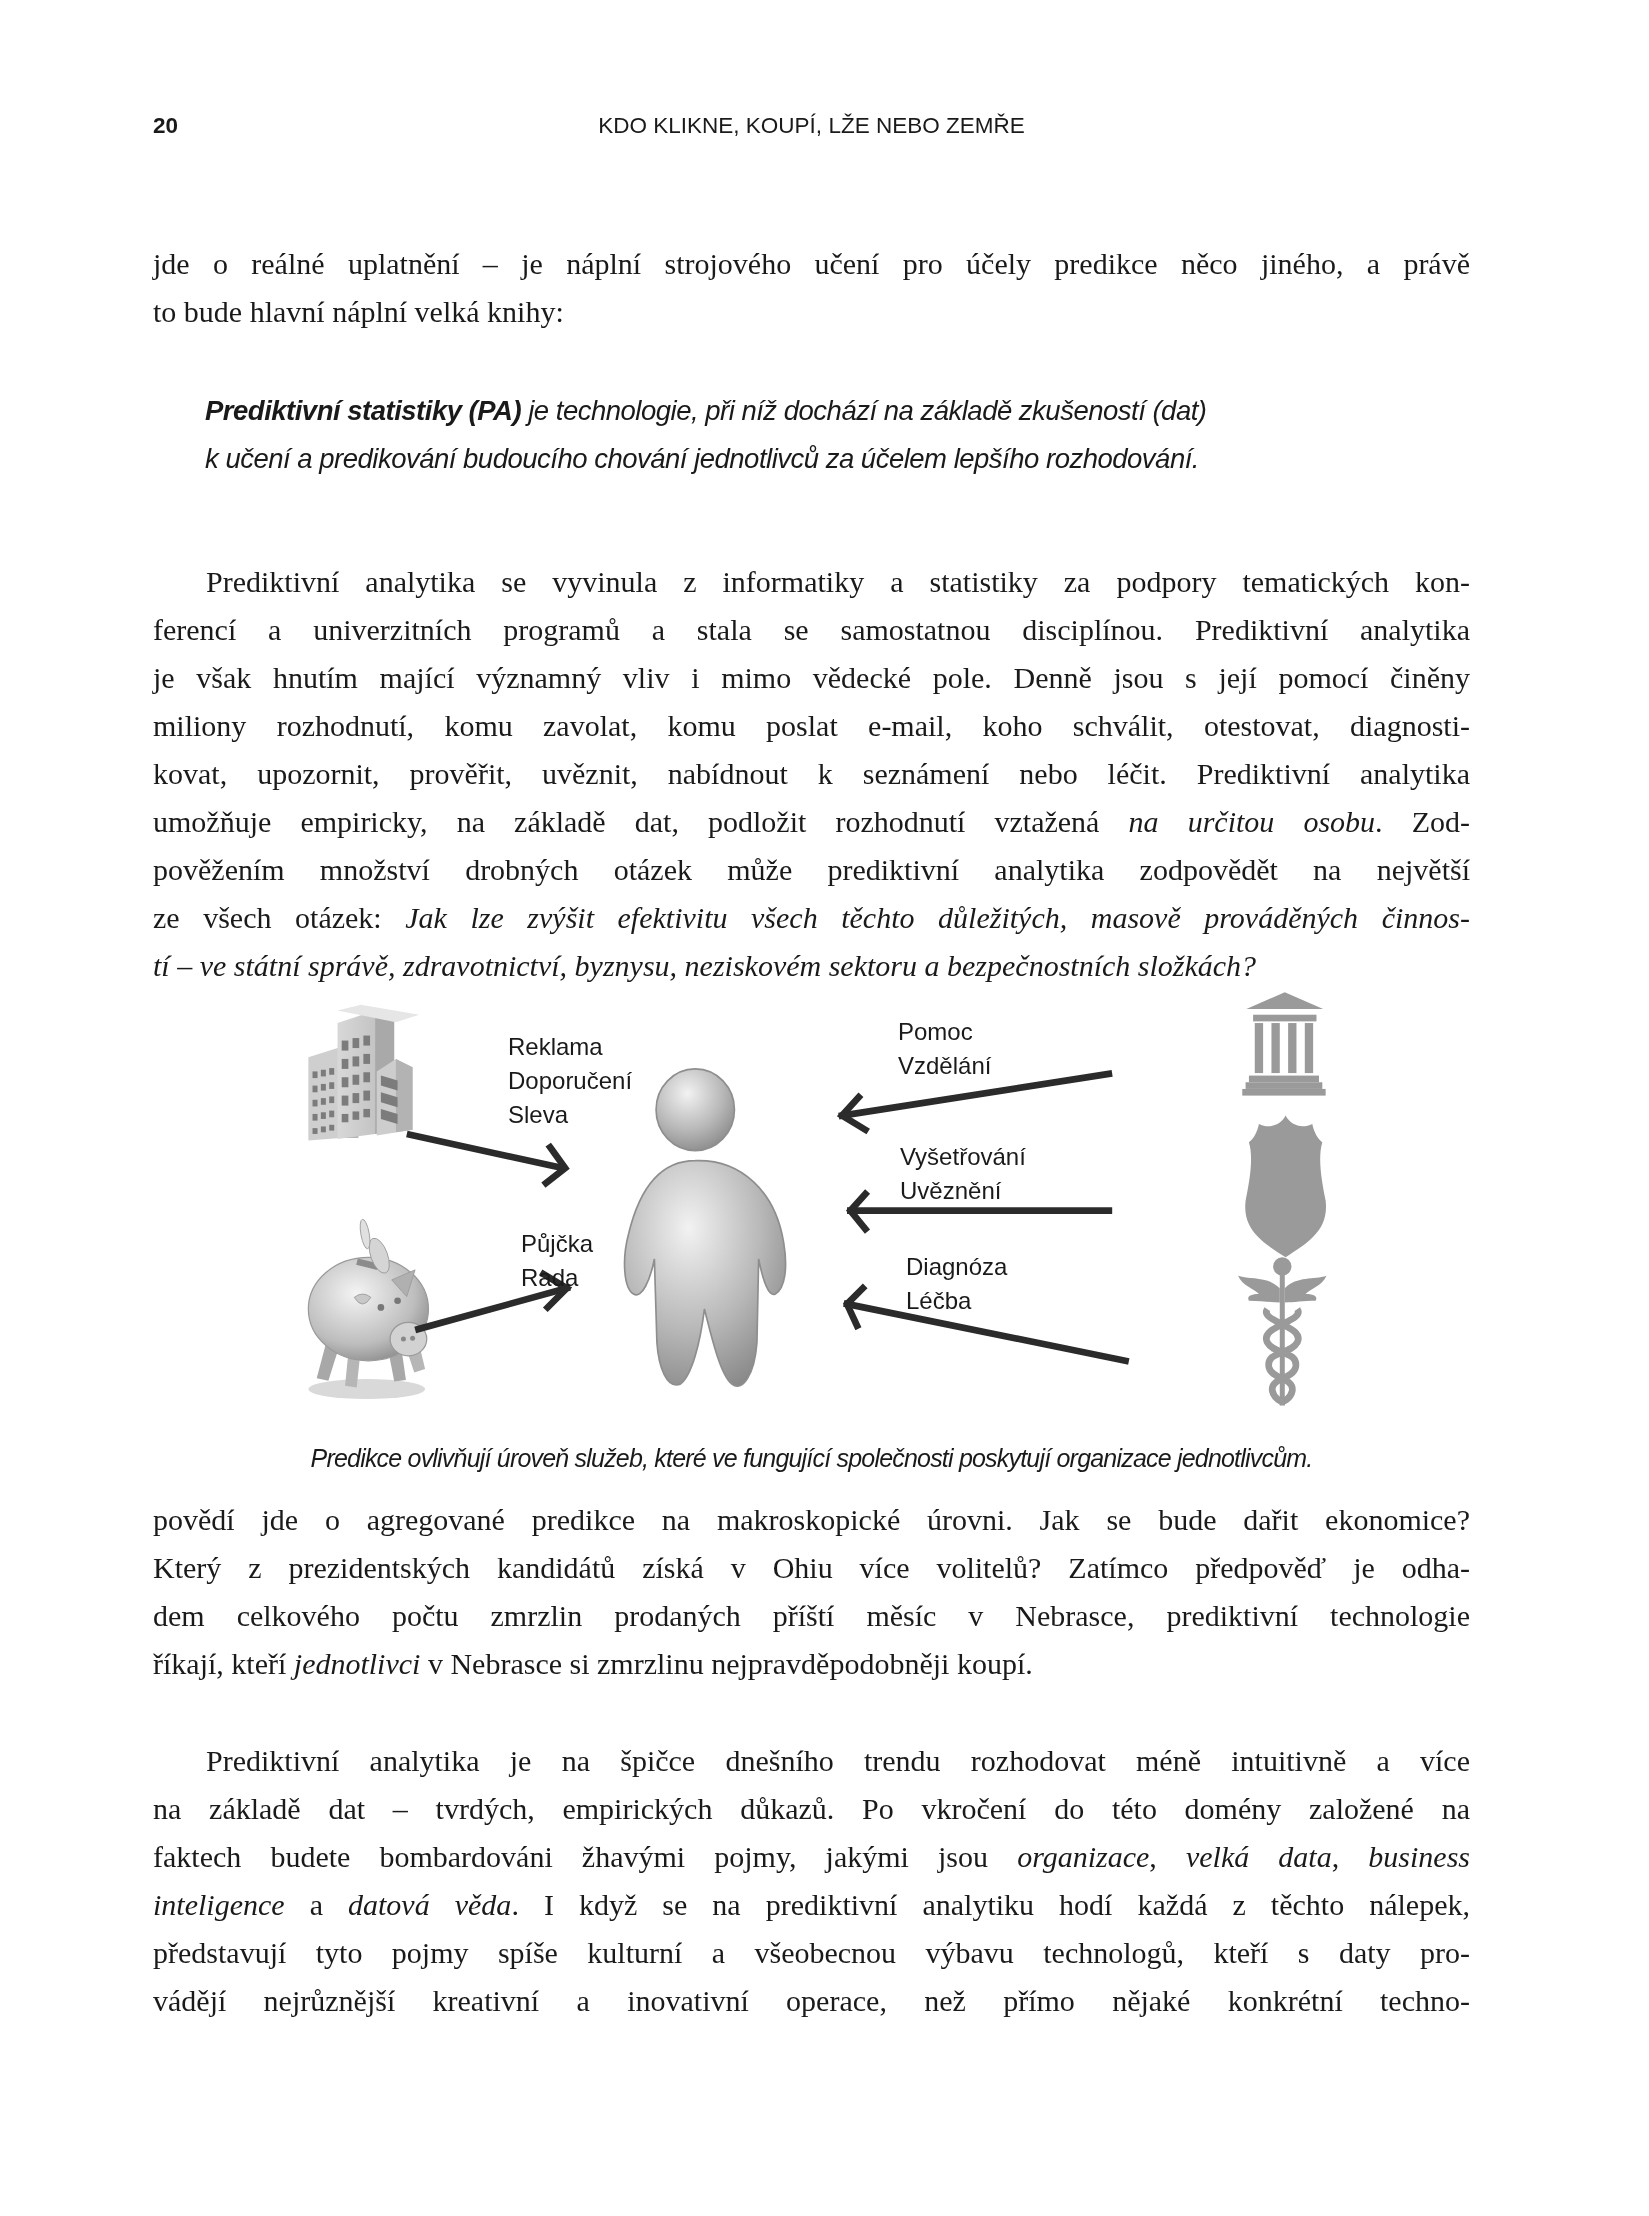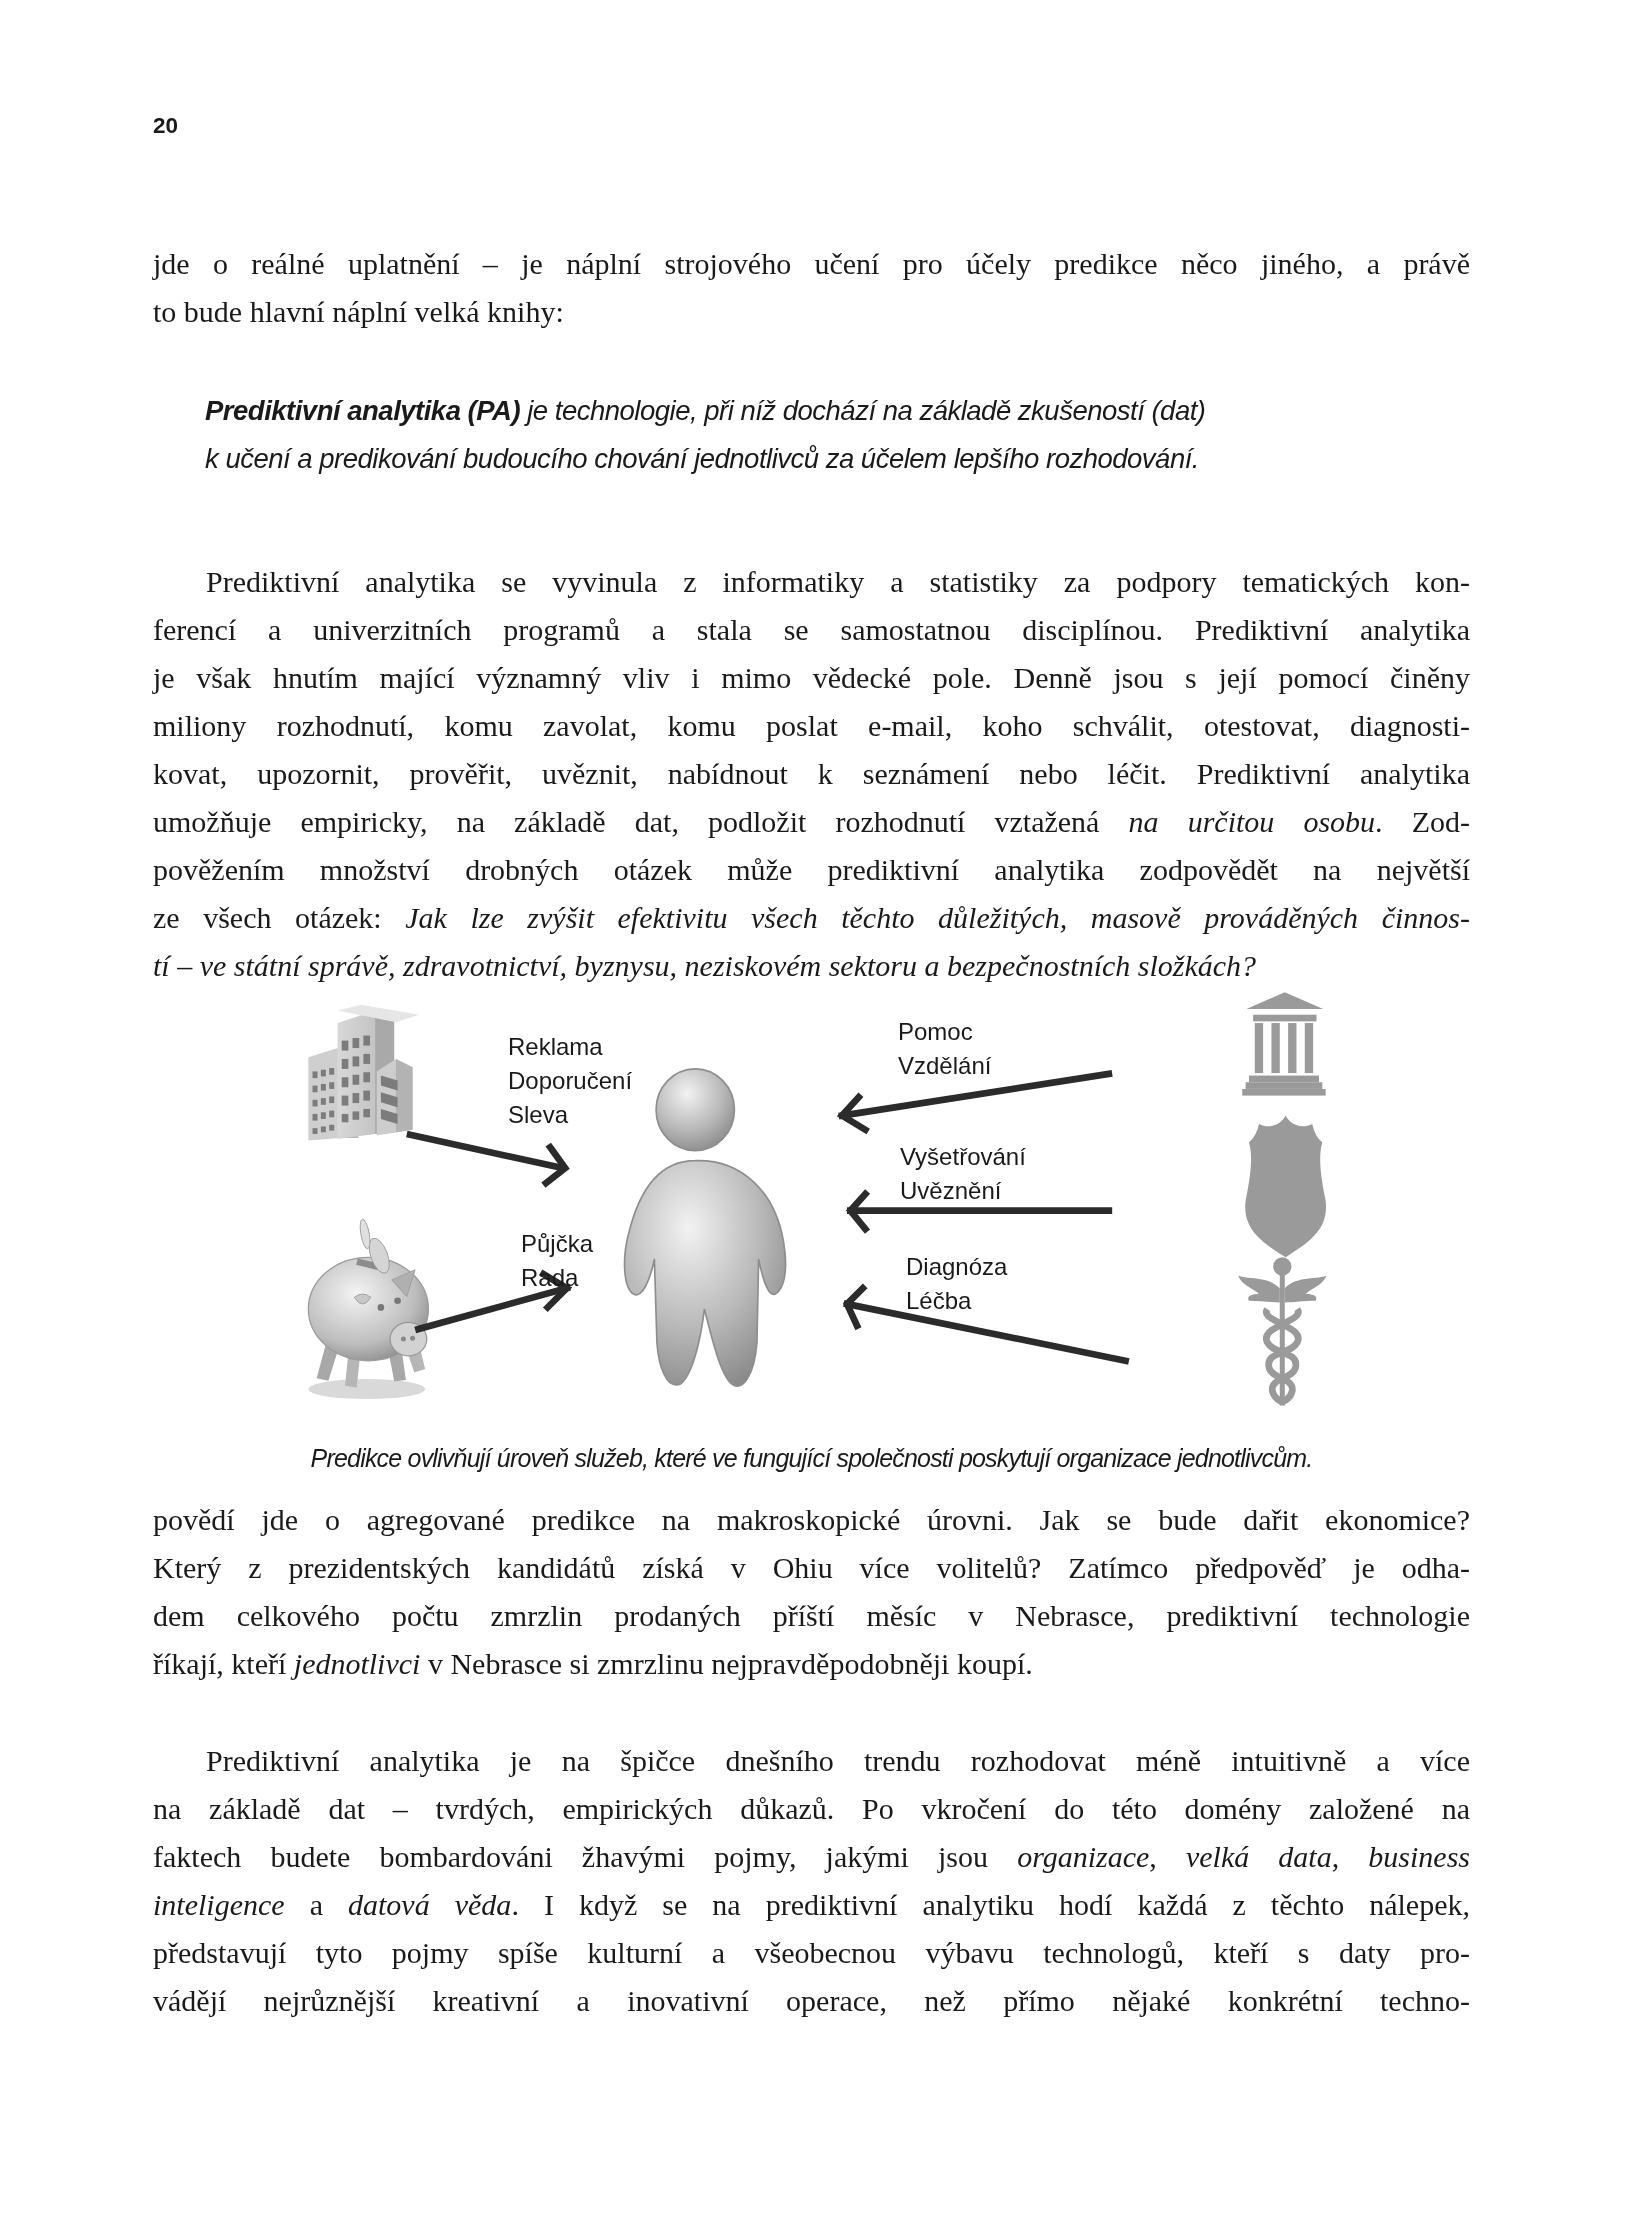--- a/index.html
+++ b/index.html
@@ -22,29 +22,30 @@
     font-family: "Liberation Sans", sans-serif; font-style: italic; font-size: 25px; letter-spacing: -0.8px; }
   em { font-style: italic; }
 </style>
 </head>
 <body>
 
 <div class="page">
 
   <div class="running-head">
     <span class="num">20</span>
+    <span class="title">KDO KLIKNE, KOUPÍ, LŽE NEBO ZEMŘE</span>
   </div>
 
   <div class="body-text" style="top:232px;">
     <span class="line">jde o reálné uplatnění – je náplní strojového učení pro účely predikce něco jiného, a právě</span>
     <span class="line last">to bude hlavní náplní velká knihy:</span>
   </div>
 
   <div class="definition">
-    <div><b>Prediktivní analytika (PA)</b><span> je technologie, při níž dochází na základě zkušeností (dat)</span></div>
+    <div><b>Prediktivní statistiky (PA)</b><span> je technologie, při níž dochází na základě zkušeností (dat)</span></div>
     <div>k učení a predikování budoucího chování jednotlivců za účelem lepšího rozhodování.</div>
   </div>
 
   <div class="body-text" style="top:521px;">
     <span class="line" style="padding-left:53px;margin-top:29px;">Prediktivní analytika se vyvinula z informatiky a statistiky za podpory tematických kon-</span>
     <span class="line">ferencí a univerzitních programů a stala se samostatnou disciplínou. Prediktivní analytika</span>
     <span class="line">je však hnutím mající významný vliv i mimo vědecké pole. Denně jsou s její pomocí činěny</span>
     <span class="line">miliony rozhodnutí, komu zavolat, komu poslat e-mail, koho schválit, otestovat, diagnosti-</span>
     <span class="line">kovat, upozornit, prověřit, uvěznit, nabídnout k seznámení nebo léčit. Prediktivní analytika</span>
     <span class="line"><span>umožňuje empiricky, na základě dat, podložit rozhodnutí vztažená </span><em>na určitou osobu</em><span>. Zod-</span></span>

